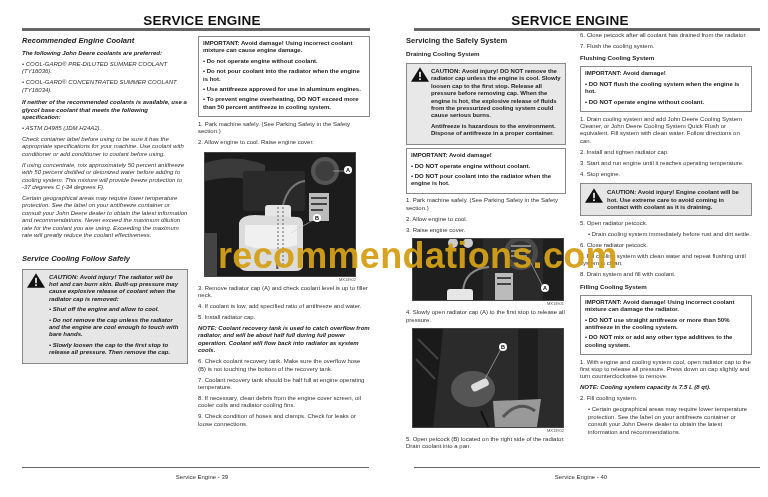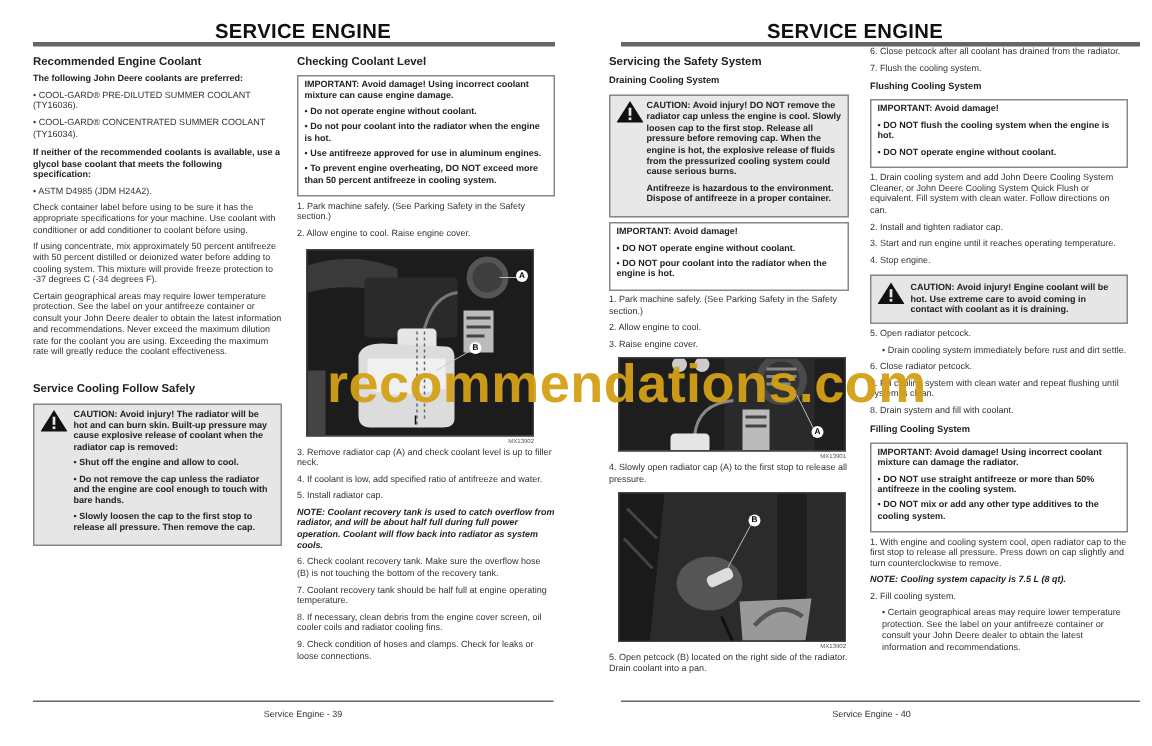--- a/index.html
+++ b/index.html
@@ -61,21 +61,21 @@
     font-family: "Liberation Sans", sans-serif; opacity: 0.95;
   }
 </style>
 </head>
 <body>
 
 <div class="page left">
   <div class="page-title">SERVICE ENGINE</div>
   <div class="title-rule"></div>
 
-  <div class="col" style="left:22px; top:36px; width:166px;">
+  <div class="col" style="left:22px; top:36px; width:166px;font-style:italic;">
     <div class="h2">Recommended Engine Coolant</div>
     <div class="p b">The following John Deere coolants are preferred:</div>
     <div class="p">•  COOL-GARD® PRE-DILUTED SUMMER COOLANT (TY16036).</div>
     <div class="p">•  COOL-GARD® CONCENTRATED SUMMER COOLANT (TY16034).</div>
     <div class="p b" style="margin-top:5px;">If neither of the recommended coolants is available, use a glycol base coolant that meets the following specification:</div>
     <div class="p">•  ASTM D4985 (JDM H24A2).</div>
     <div class="p">Check container label before using to be sure it has the appropriate specifications for your machine. Use coolant with conditioner or add conditioner to coolant before using.</div>
     <div class="p">If using concentrate, mix approximately 50 percent antifreeze with 50 percent distilled or deionized water before adding to cooling system. This mixture will provide freeze protection to -37 degrees C (-34 degrees F).</div>
     <div class="p">Certain geographical areas may require lower temperature protection. See the label on your antifreeze container or consult your John Deere dealer to obtain the latest information and recommendations. Never exceed the maximum dilution rate for the coolant you are using. Exceeding the maximum rate will greatly reduce the coolant effectiveness.</div>
     <div class="h2" style="margin-top:14px; margin-bottom:6px;">Service Cooling Follow Safely</div>
@@ -88,21 +88,20 @@
       <div class="cbody">
         <div class="p">CAUTION: Avoid injury!  The radiator will be hot and can burn skin. Built-up pressure may cause explosive release of coolant when the radiator cap is removed:</div>
         <div class="p">•  Shut off the engine and allow to cool.</div>
         <div class="p">•  Do not remove the cap unless the radiator and the engine are cool enough to touch with bare hands.</div>
         <div class="p">•  Slowly loosen the cap to the first stop to release all pressure. Then remove the cap.</div>
       </div>
     </div>
   </div>
 
   <div class="col" style="left:198px; top:36px; width:172px;">
-    <div class="h2">Checking Coolant Level</div>
     <div class="imp-box">
       <div class="p">IMPORTANT: Avoid damage! Using incorrect coolant mixture can cause engine damage.</div>
       <div class="p">•  Do not operate engine without coolant.</div>
       <div class="p">•  Do not pour coolant into the radiator when the engine is hot.</div>
       <div class="p">•  Use antifreeze approved for use in aluminum engines.</div>
       <div class="p">•  To prevent engine overheating, DO NOT exceed more than 50 percent antifreeze in cooling system.</div>
     </div>
     <div class="p">1.  Park machine safely. (See Parking Safety in the Safety section.)</div>
     <div class="p">2.  Allow engine to cool. Raise engine cover.</div>
 
@@ -145,21 +144,21 @@
 
   <div class="foot-rule"></div>
   <div class="foot">Service Engine - 39</div>
 </div>
 
 <div class="page right">
   <div class="page-title">SERVICE ENGINE</div>
   <div class="title-rule" style="left:30px; width:346px;"></div>
 
   <div class="col" style="left:22px; top:36px; width:160px;">
-    <div class="h2">Servicing the Safety System</div>
+    <div class="h2">Servicing the Safely System</div>
     <div class="h3" style="margin-bottom:5px;">Draining Cooling System</div>
     <div class="caution-box" style="background:#e8e8e8;">
       <svg class="warn-icon" viewBox="0 0 20 16">
           <polygon points="10,0 20,16 0,16" fill="#111"></polygon>
           <rect x="9" y="5" width="2" height="6" fill="#e8e8e8"></rect>
           <rect x="9" y="12.2" width="2" height="2" fill="#e8e8e8"></rect>
         </svg>
       <div class="cbody" style="padding-left:20px;">
         <div class="p">CAUTION: Avoid injury!  DO NOT remove the radiator cap unless the engine is cool. Slowly loosen cap to the first stop. Release all pressure before removing cap. When the engine is hot, the explosive release of fluids from the pressurized cooling system could cause serious burns.</div>
         <div class="p">Antifreeze is hazardous to the environment. Dispose of antifreeze in a proper container.</div>

